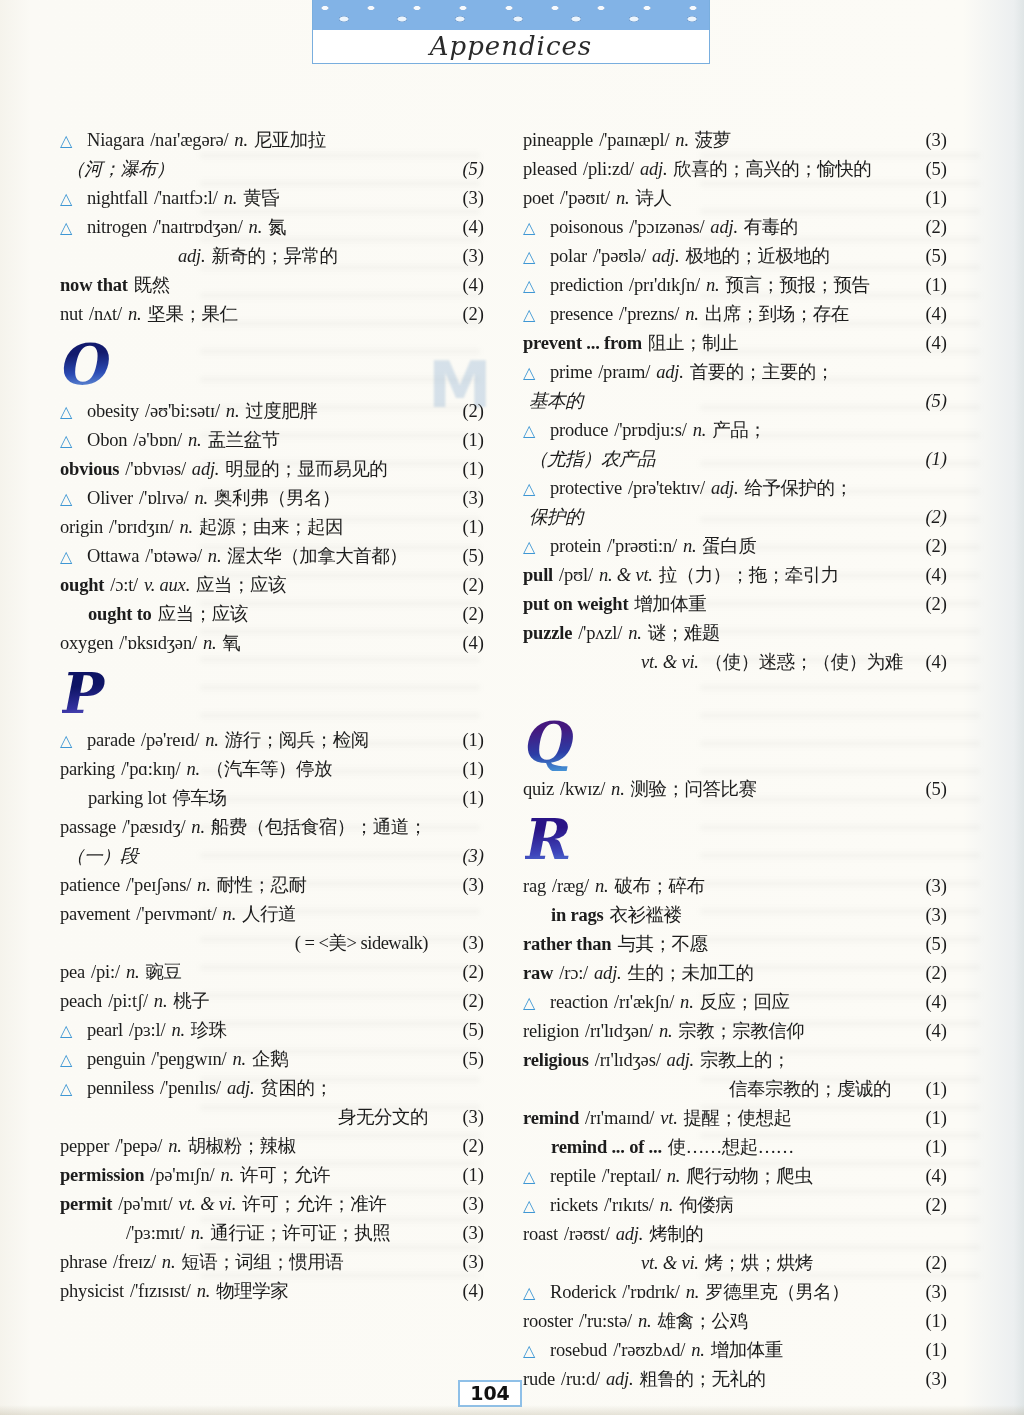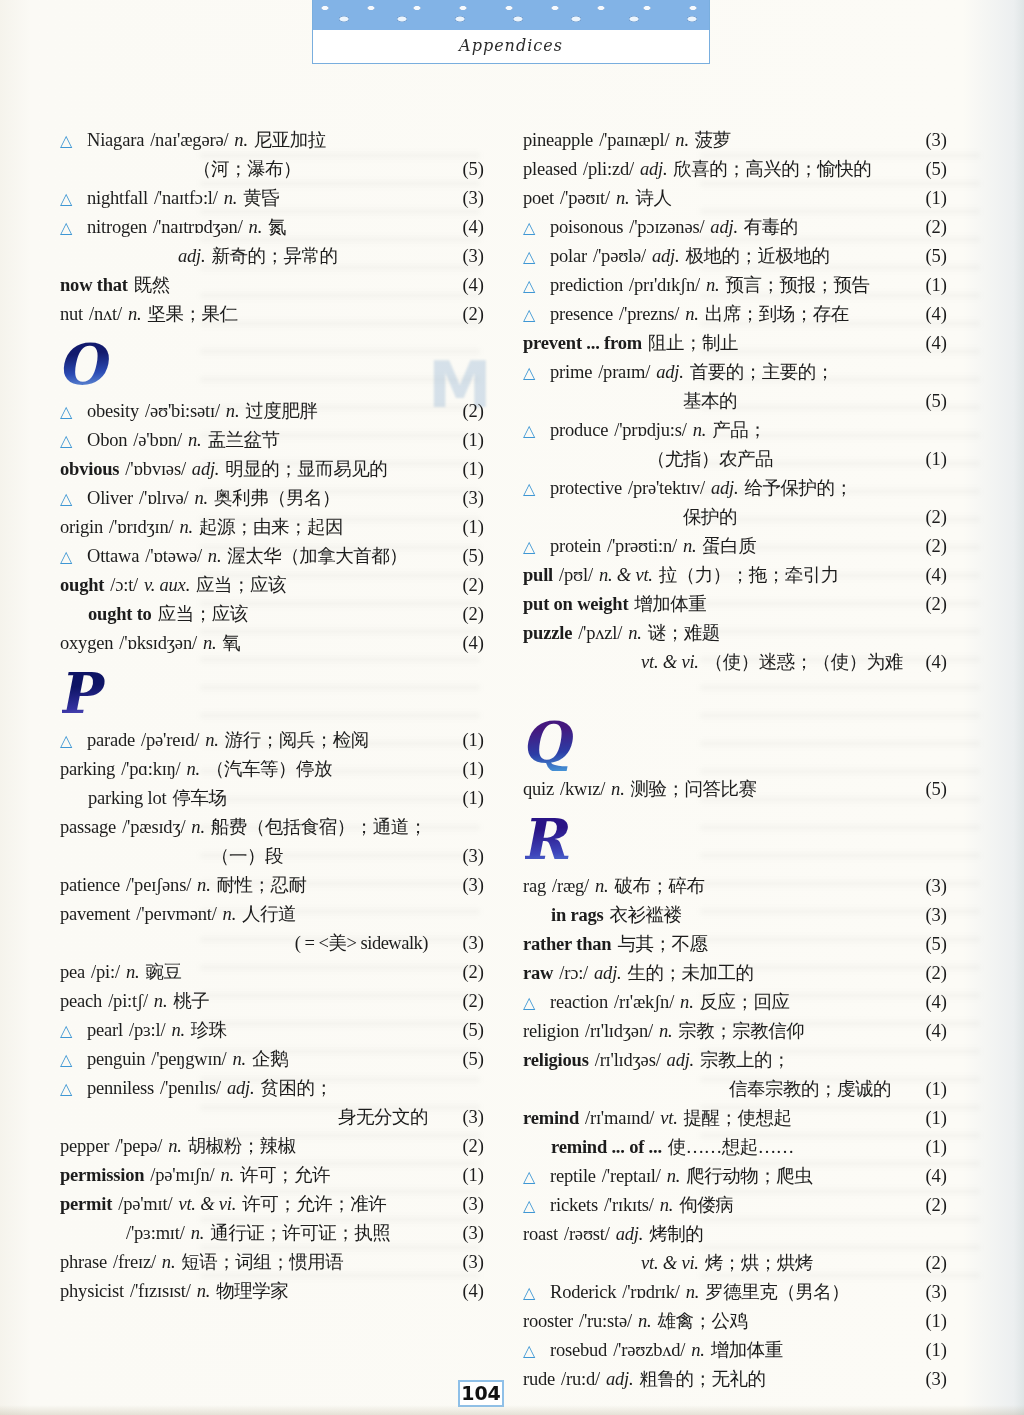--- a/index.html
+++ b/index.html
@@ -25,38 +25,38 @@
     height:30px;
     background-color:#82b3e6;
     background-image:
       radial-gradient(ellipse 7px 4px at 12px 8px, rgba(252,254,255,.95) 42%, rgba(110,140,185,.55) 58%, transparent 62%),
       radial-gradient(ellipse 9px 5px at 31px 19px, rgba(246,251,255,.9) 42%, rgba(100,135,180,.5) 58%, transparent 62%),
       radial-gradient(ellipse 5px 3px at 48px 7px, rgba(252,254,255,.85) 40%, rgba(110,140,185,.45) 58%, transparent 62%);
     background-size:46px 26px,58px 27px,39px 22px;
   }
   .header-title{
     height:32px;line-height:32px;text-align:center;
-    font-style:italic;font-size:16px;letter-spacing:1px;color:#2a2a2a;
+    font-style:italic;font-size:26px;letter-spacing:1px;color:#2a2a2a;
     font-family:"DejaVu Serif","Liberation Serif",serif;
   }
 
   
   .col{position:absolute;top:112px;width:424px;font-size:18.5px;letter-spacing:-0.2px;margin-top:14px;}
   .col-left{left:60px;}
   .col-right{left:523px;}
 
   .line{position:relative;height:29px;line-height:29px;white-space:nowrap;}
   .tri{color:#3f97d4;font-size:16px;display:inline-block;width:27px;}
   .head.b{font-weight:bold;text-align:center;}
   .phon{margin-left:6px;}
   .pos{font-style:italic;margin-left:6px;}
   .def{margin-left:6px;letter-spacing:-0.5px;}
   .num{position:absolute;right:0;top:0;letter-spacing:0;}
   .entry.sub .line.first{padding-left:28px;}
-  .cont.center{text-align:center;padding-right:56px;}
+  .cont.center{text-align:left;padding-right:56px;font-style:italic;}
   .cont.right{text-align:right;padding-right:56px;}
   .cont.i1{padding-left:60px;}
   .cont.i2{padding-left:112px;}
 
   
   .sec-letter{
     height:56px;line-height:54px;margin:8px 0 4px 2px;width:70px;
     font-size:56px;font-weight:bold;font-style:italic;
     font-family:"DejaVu Serif","Liberation Serif",serif;
     -webkit-background-clip:text;background-clip:text;color:transparent;
@@ -73,21 +73,21 @@
     color:rgba(125,165,205,.30);filter:blur(1.2px);
   }
   .bleed{position:absolute;pointer-events:none;
     background:repeating-linear-gradient(0deg,transparent 0 21px,rgba(148,156,148,.055) 21px 28px);
     filter:blur(2px);}
   .bleed.b1{left:200px;top:150px;width:280px;height:1150px;}
   .bleed.b2{left:700px;top:150px;width:280px;height:1150px;}
 
   
   .pagenum-box{
-    position:absolute;left:458px;top:1380px;width:46px;height:27px;
+    position:absolute;left:458px;top:1380px;width:64px;height:27px;
     background:#ffffff;border:2px solid #8fc0e8;box-sizing:border-box;
     text-align:center;font-weight:bold;font-size:19px;line-height:23px;
     font-family:"DejaVu Sans","Liberation Sans",sans-serif;color:#111;
   }
 </style>
 </head>
 <body>
 
 <div class="page">
 

